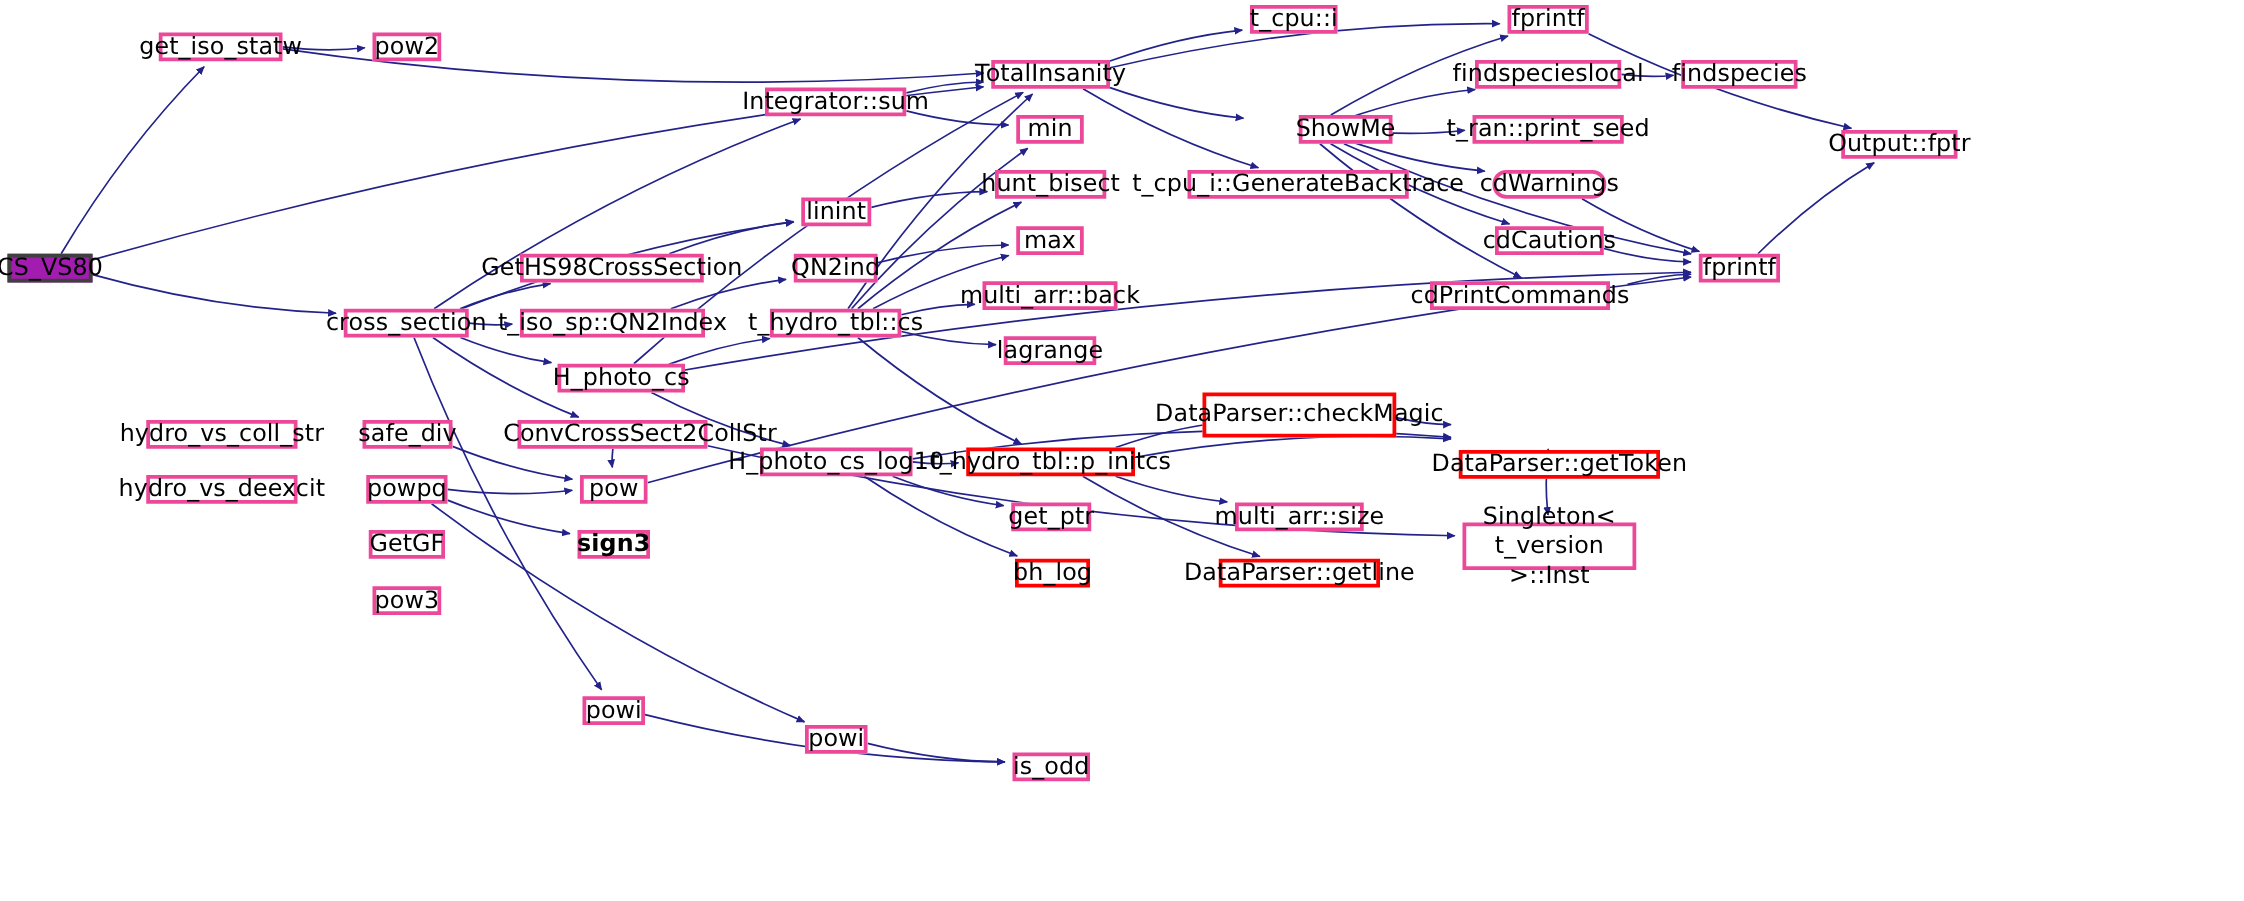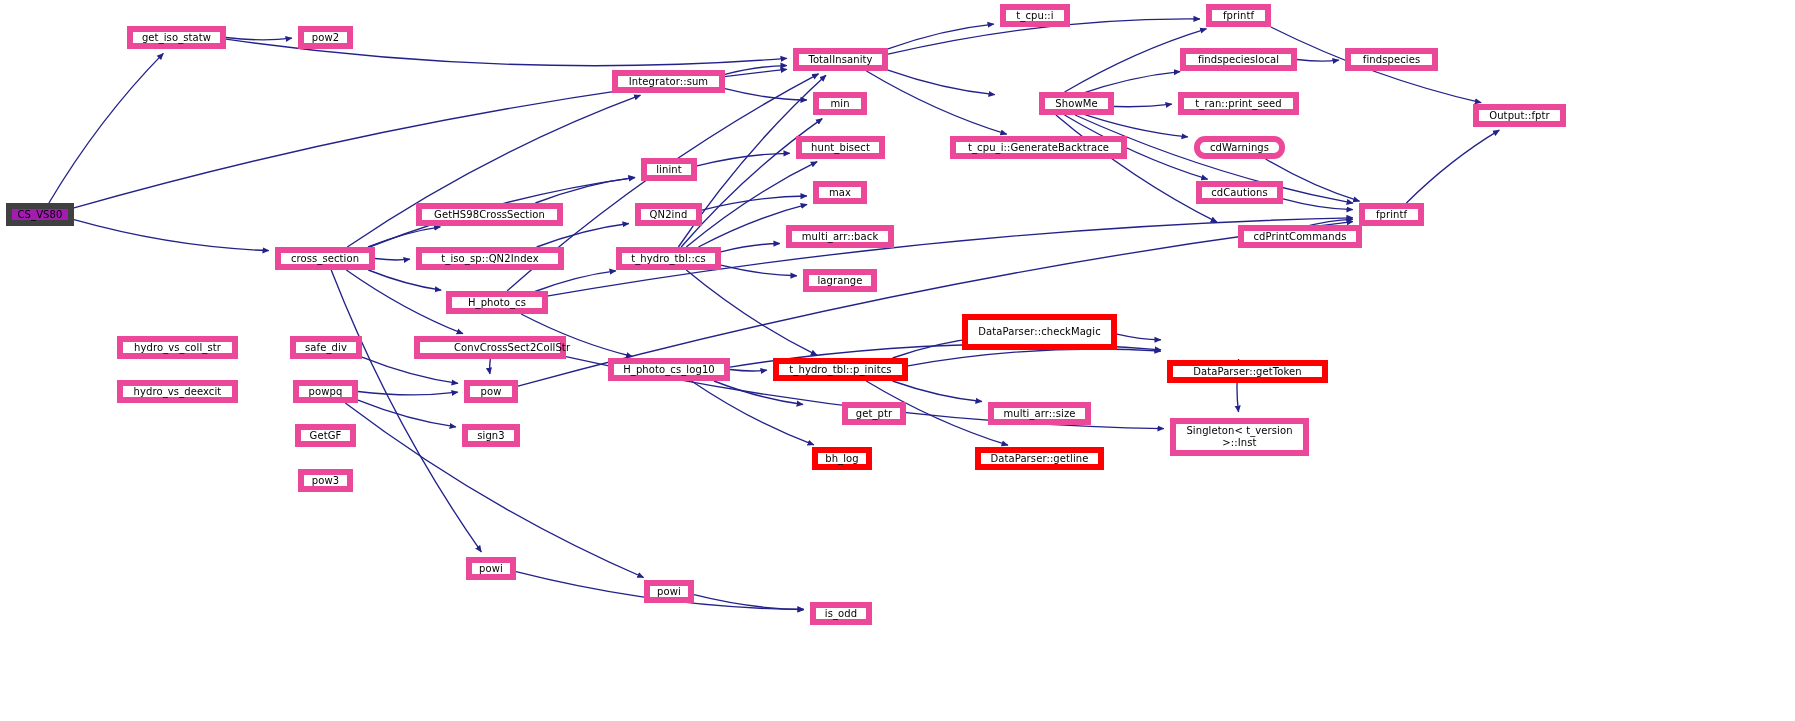--- a/index.html
+++ b/index.html
@@ -19,24 +19,24 @@
     position: absolute;
     left: 0;
     top: 0;
     width: 1795px;
     height: 721px;
     pointer-events: none;
   }
   .node {
     position: absolute;
     box-sizing: border-box;
-    border: 6px solid #ec4899;
+    border: 3px solid #ec4899;
     background: #ffffff;
     color: #000000;
-    font-size: 10px;
+    font-size: 19px;
     line-height: 1.12;
     display: flex;
     align-items: center;
     justify-content: center;
     text-align: center;
     white-space: pre;
     letter-spacing: 0.1px;
     z-index: 5;
   }
   .node.red {
@@ -149,37 +149,37 @@
       <div class="node" style="left: 446px; top: 291px; width: 102px; height: 23px;">H_photo_cs</div>
       <div class="node" style="left: 803px; top: 269px; width: 74px; height: 23px;">lagrange</div>
       <div class="node" style="left: 1001px; top: 92px; width: 75px; height: 23px; margin-left: 38px;">ShowMe</div>
       <div class="node" style="left: 950px; top: 136px; width: 177px; height: 23px;">t_cpu_i::GenerateBacktrace</div>
       <div class="node" style="left: 1206px; top: 4px; width: 65px; height: 23px;">fprintf</div>
       <div class="node" style="left: 1180px; top: 48px; width: 117px; height: 23px;">findspecieslocal</div>
       <div class="node" style="left: 1345px; top: 48px; width: 93px; height: 23px;">findspecies</div>
       <div class="node" style="left: 1178px; top: 92px; width: 121px; height: 23px;">t_ran::print_seed</div>
       <div class="node" style="left: 1194px; top: 136px; width: 91px; height: 23px; border-radius: 11px;">cdWarnings</div>
       <div class="node" style="left: 1196px; top: 181px; width: 87px; height: 23px;">cdCautions</div>
-      <div class="node" style="left: 1238px; top: 225px; width: 124px; height: 23px;">cdPrintCommands</div>
+      <div class="node" style="left: 1144px; top: 225px; width: 144px; height: 23px;">cdPrintCommands</div>
       <div class="node" style="left: 1359px; top: 203px; width: 65px; height: 23px;">fprintf</div>
       <div class="node" style="left: 1473px; top: 104px; width: 93px; height: 23px;">Output::fptr</div>
       <div class="node" style="left: 117px; top: 336px; width: 121px; height: 23px;">hydro_vs_coll_str</div>
       <div class="node" style="left: 290px; top: 336px; width: 72px; height: 23px;">safe_div</div>
       <div class="node" style="left: 414px; top: 336px; width: 152px; height: 23px; padding-left: 44px;">ConvCrossSect2CollStr</div>
       <div class="node" style="left: 117px; top: 380px; width: 121px; height: 23px;">hydro_vs_deexcit</div>
       <div class="node" style="left: 293px; top: 380px; width: 65px; height: 23px;">powpq</div>
       <div class="node" style="left: 464px; top: 380px; width: 54px; height: 23px;">pow</div>
-      <div class="node" style="left: 462px; top: 424px; width: 58px; height: 23px;">sign3</div>
+      <div class="node" style="left: 462px; top: 424px; width: 58px; height: 23px; font-weight: bold;">sign3</div>
       <div class="node" style="left: 295px; top: 424px; width: 61px; height: 23px;">GetGF</div>
       <div class="node" style="left: 298px; top: 469px; width: 55px; height: 23px;">pow3</div>
       <div class="node" style="left: 608px; top: 358px; width: 122px; height: 23px;">H_photo_cs_log10</div>
       <div class="node red" style="left: 773px; top: 358px; width: 135px; height: 23px;">t_hydro_tbl::p_initcs</div>
       <div class="node red" style="left: 962px; top: 314px; width: 155px; height: 36px;">DataParser::checkMagic</div>
       <div class="node red" style="left: 1167px; top: 336px; width: 161px; height: 23px; margin-top: 24px;">DataParser::getToken</div>
-      <div class="node" style="left: 842px; top: 402px; width: 64px; height: 23px;">get_ptr</div>
+      <div class="node" style="left: 809px; top: 402px; width: 64px; height: 23px;">get_ptr</div>
       <div class="node" style="left: 988px; top: 402px; width: 103px; height: 23px;">multi_arr::size</div>
       <div class="node red" style="left: 812px; top: 447px; width: 60px; height: 23px;">bh_log</div>
       <div class="node red" style="left: 975px; top: 447px; width: 129px; height: 23px;">DataParser::getline</div>
       <div class="node two-line" style="left: 1170px; top: 418px; width: 139px; height: 38px;">Singleton&lt; t_version
 &gt;::Inst</div>
       <div class="node" style="left: 466px; top: 557px; width: 50px; height: 23px;">powi</div>
       <div class="node" style="left: 644px; top: 580px; width: 50px; height: 23px;">powi</div>
       <div class="node" style="left: 810px; top: 602px; width: 62px; height: 23px;">is_odd</div>
     </div>
 </div>

